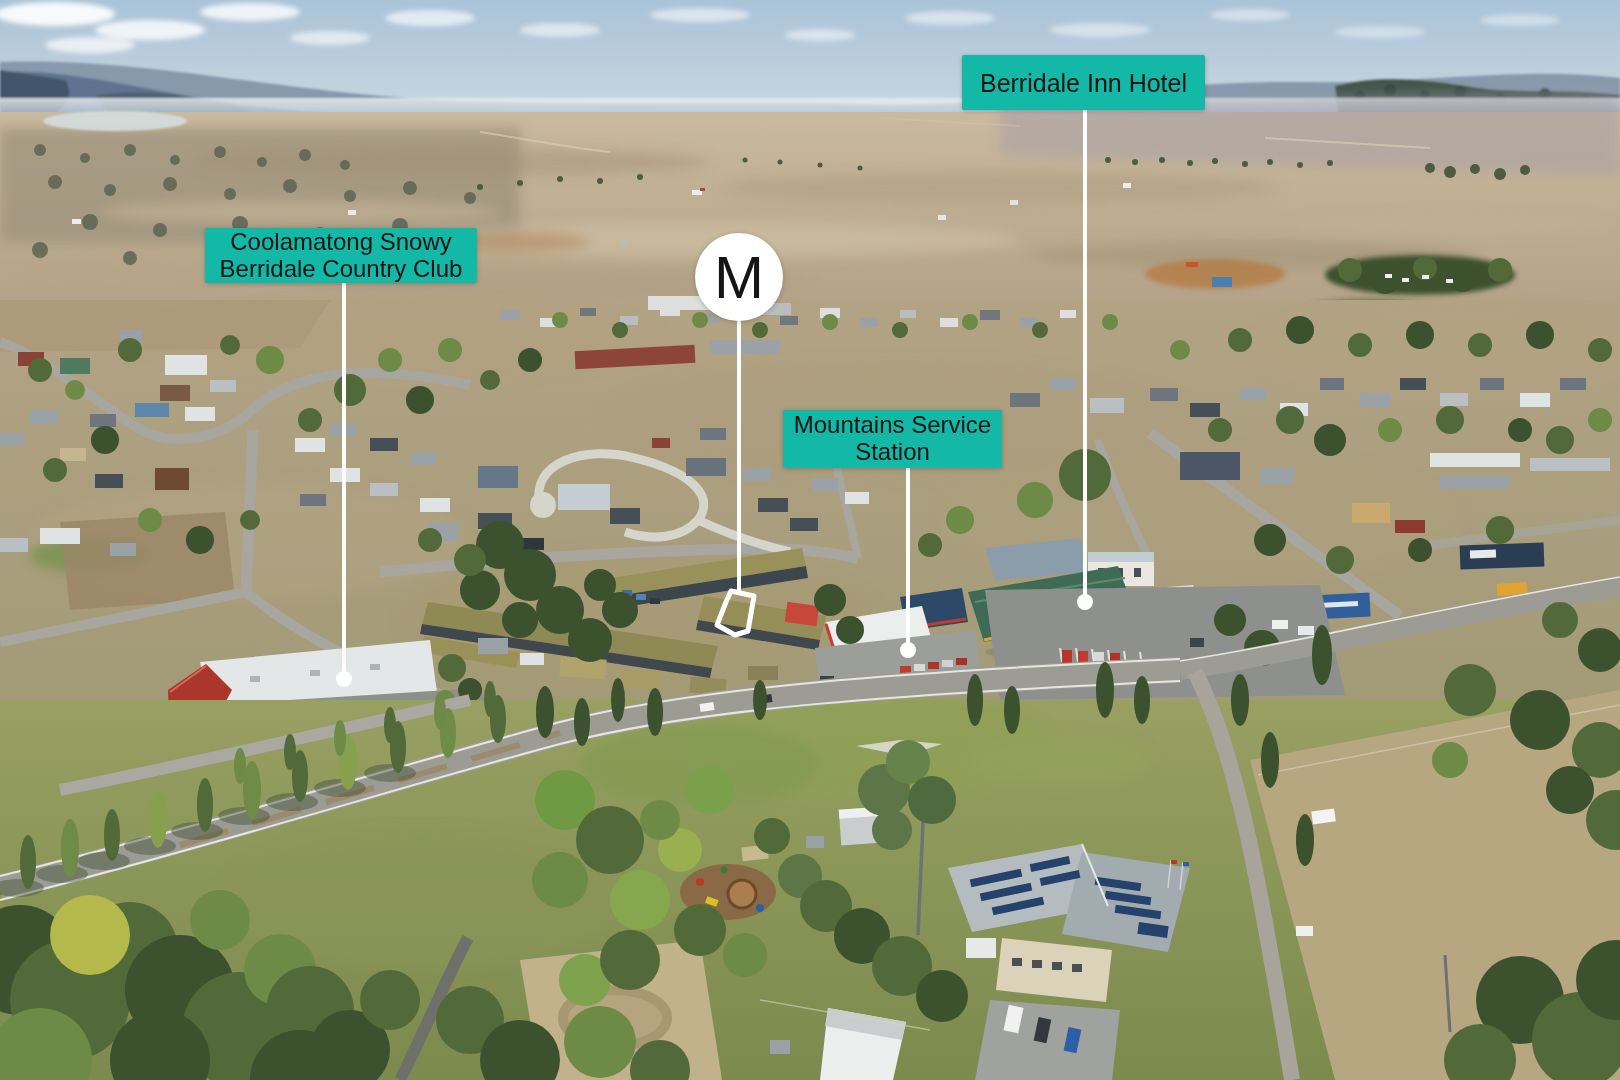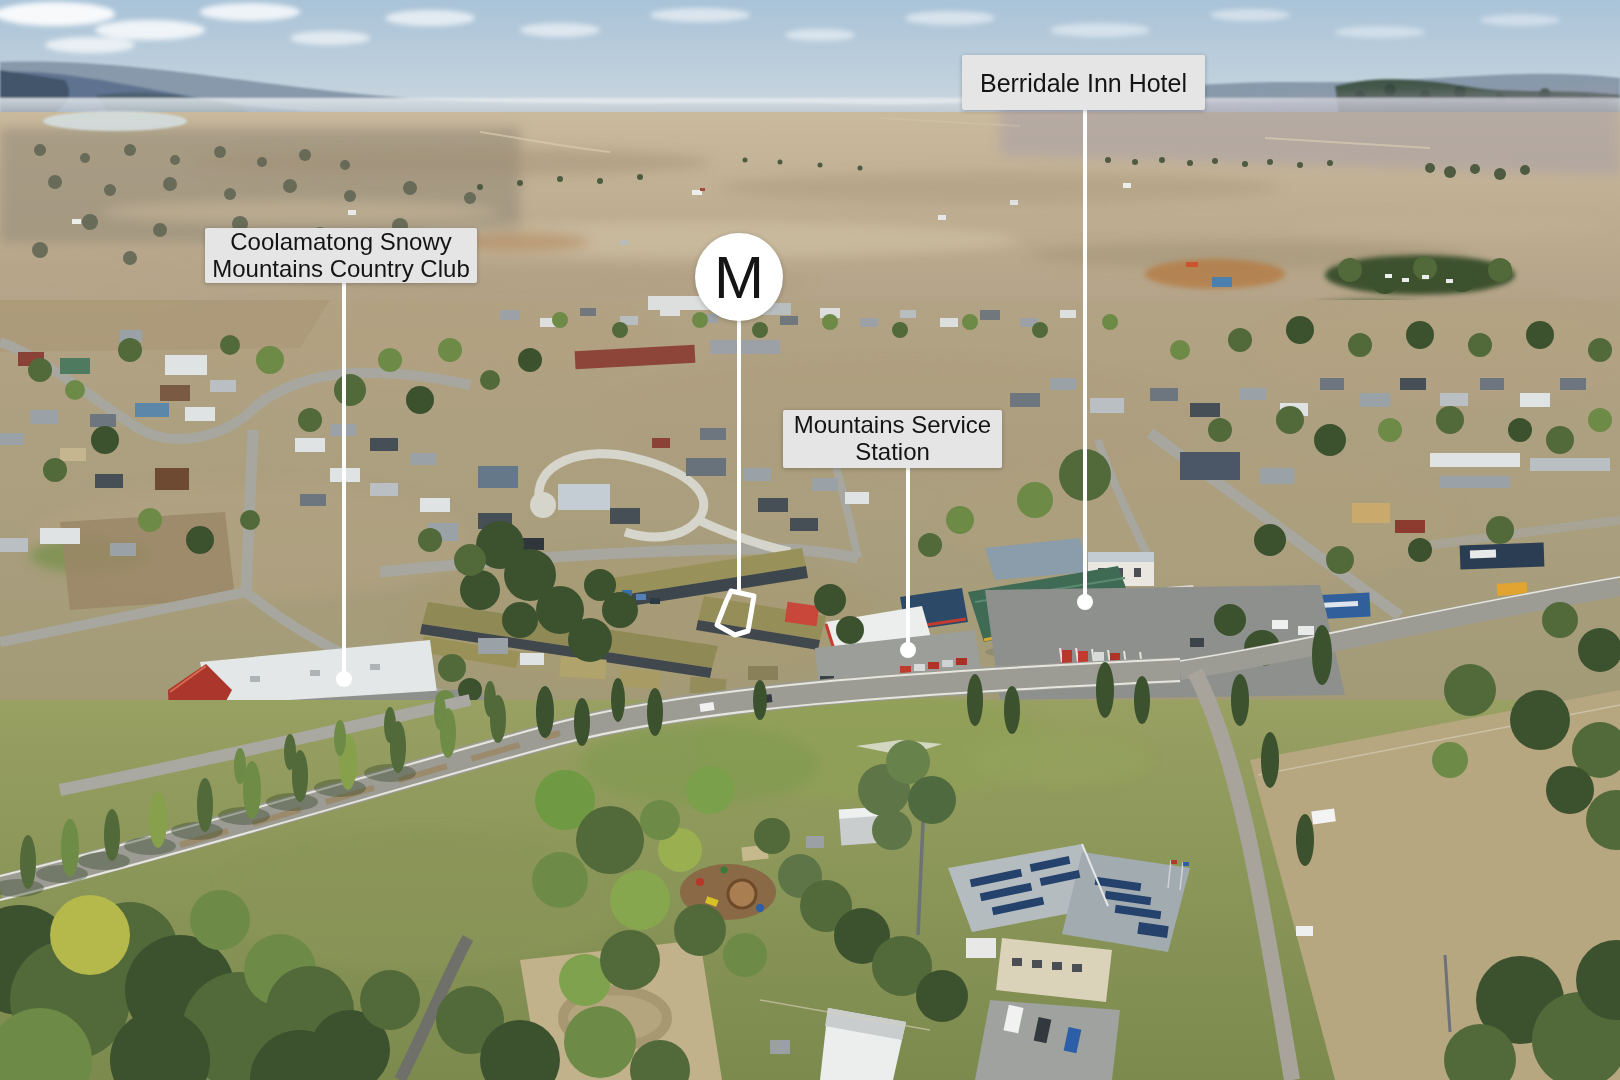--- a/index.html
+++ b/index.html
@@ -4,21 +4,21 @@
 <style>
   html,body{margin:0;padding:0;background:#222;}
   .scene{position:relative;width:1620px;height:1080px;overflow:hidden;background:#b9a98d;font-family:"Liberation Sans",sans-serif;}
   .scene svg{position:absolute;left:0;top:0;}
   
   .h1{fill:#dfe3e3}.h2{fill:#9aa2a8}.h3{fill:#474f56}.h4{fill:#8c4136}.h5{fill:#c5b68f}.h6{fill:#64788a}.h7{fill:#6d767e}.h8{fill:#b9bfc3}
   .t1{fill:#3c512d}.t2{fill:#52693a}.t3{fill:#6d8a47}
   .scrub{fill:#5d6350}
   .tick{stroke:#e2e2db;stroke-width:2;}
   
-  .label{position:absolute;background:#e5e5e5;color:#141414;display:flex;align-items:center;justify-content:center;
+  .label{position:absolute;background:#14b8a6;color:#141414;display:flex;align-items:center;justify-content:center;
          text-align:center;border-radius:2px;box-shadow:0 1px 4px rgba(30,30,30,.28);z-index:30;}
   .label span{white-space:pre-line;display:block;line-height:1.12;}
   .label-club{left:205px;top:228px;width:272px;height:55px;font-size:24px;}
   .label-servo{left:783px;top:410px;width:219px;height:58px;font-size:24px;}
   .label-hotel{left:962px;top:55px;width:243px;height:55px;font-size:25px;}
   .m-circle{position:absolute;left:695px;top:233px;width:88px;height:88px;background:#fff;border-radius:50%;
             display:flex;align-items:center;justify-content:center;color:#151515;font-size:60px;
             box-shadow:0 1px 5px rgba(30,30,30,.25);z-index:30;}
   .overlay{z-index:20;}
 </style>
@@ -742,21 +742,21 @@
   <g>
     <circle cx="344" cy="679" r="8" fill="#ffffff"></circle>
     <circle cx="908" cy="650" r="8" fill="#ffffff"></circle>
     <circle cx="1085" cy="602" r="8" fill="#ffffff"></circle>
   </g>
   <polygon points="731,591 754,596 748,631 735,635 717,625 726,602" fill="none" stroke-width="5" stroke-linejoin="round" stroke="#ffffff"></polygon>
 </svg>
 
 <div class="label label-club">
   <span>Coolamatong Snowy
-Mountains Country Club</span>
+Berridale Country Club</span>
 </div>
 
 <div class="m-circle">
   <span>M</span>
 </div>
 
 <div class="label label-servo">
   <span>Mountains Service
 Station</span>
 </div>

